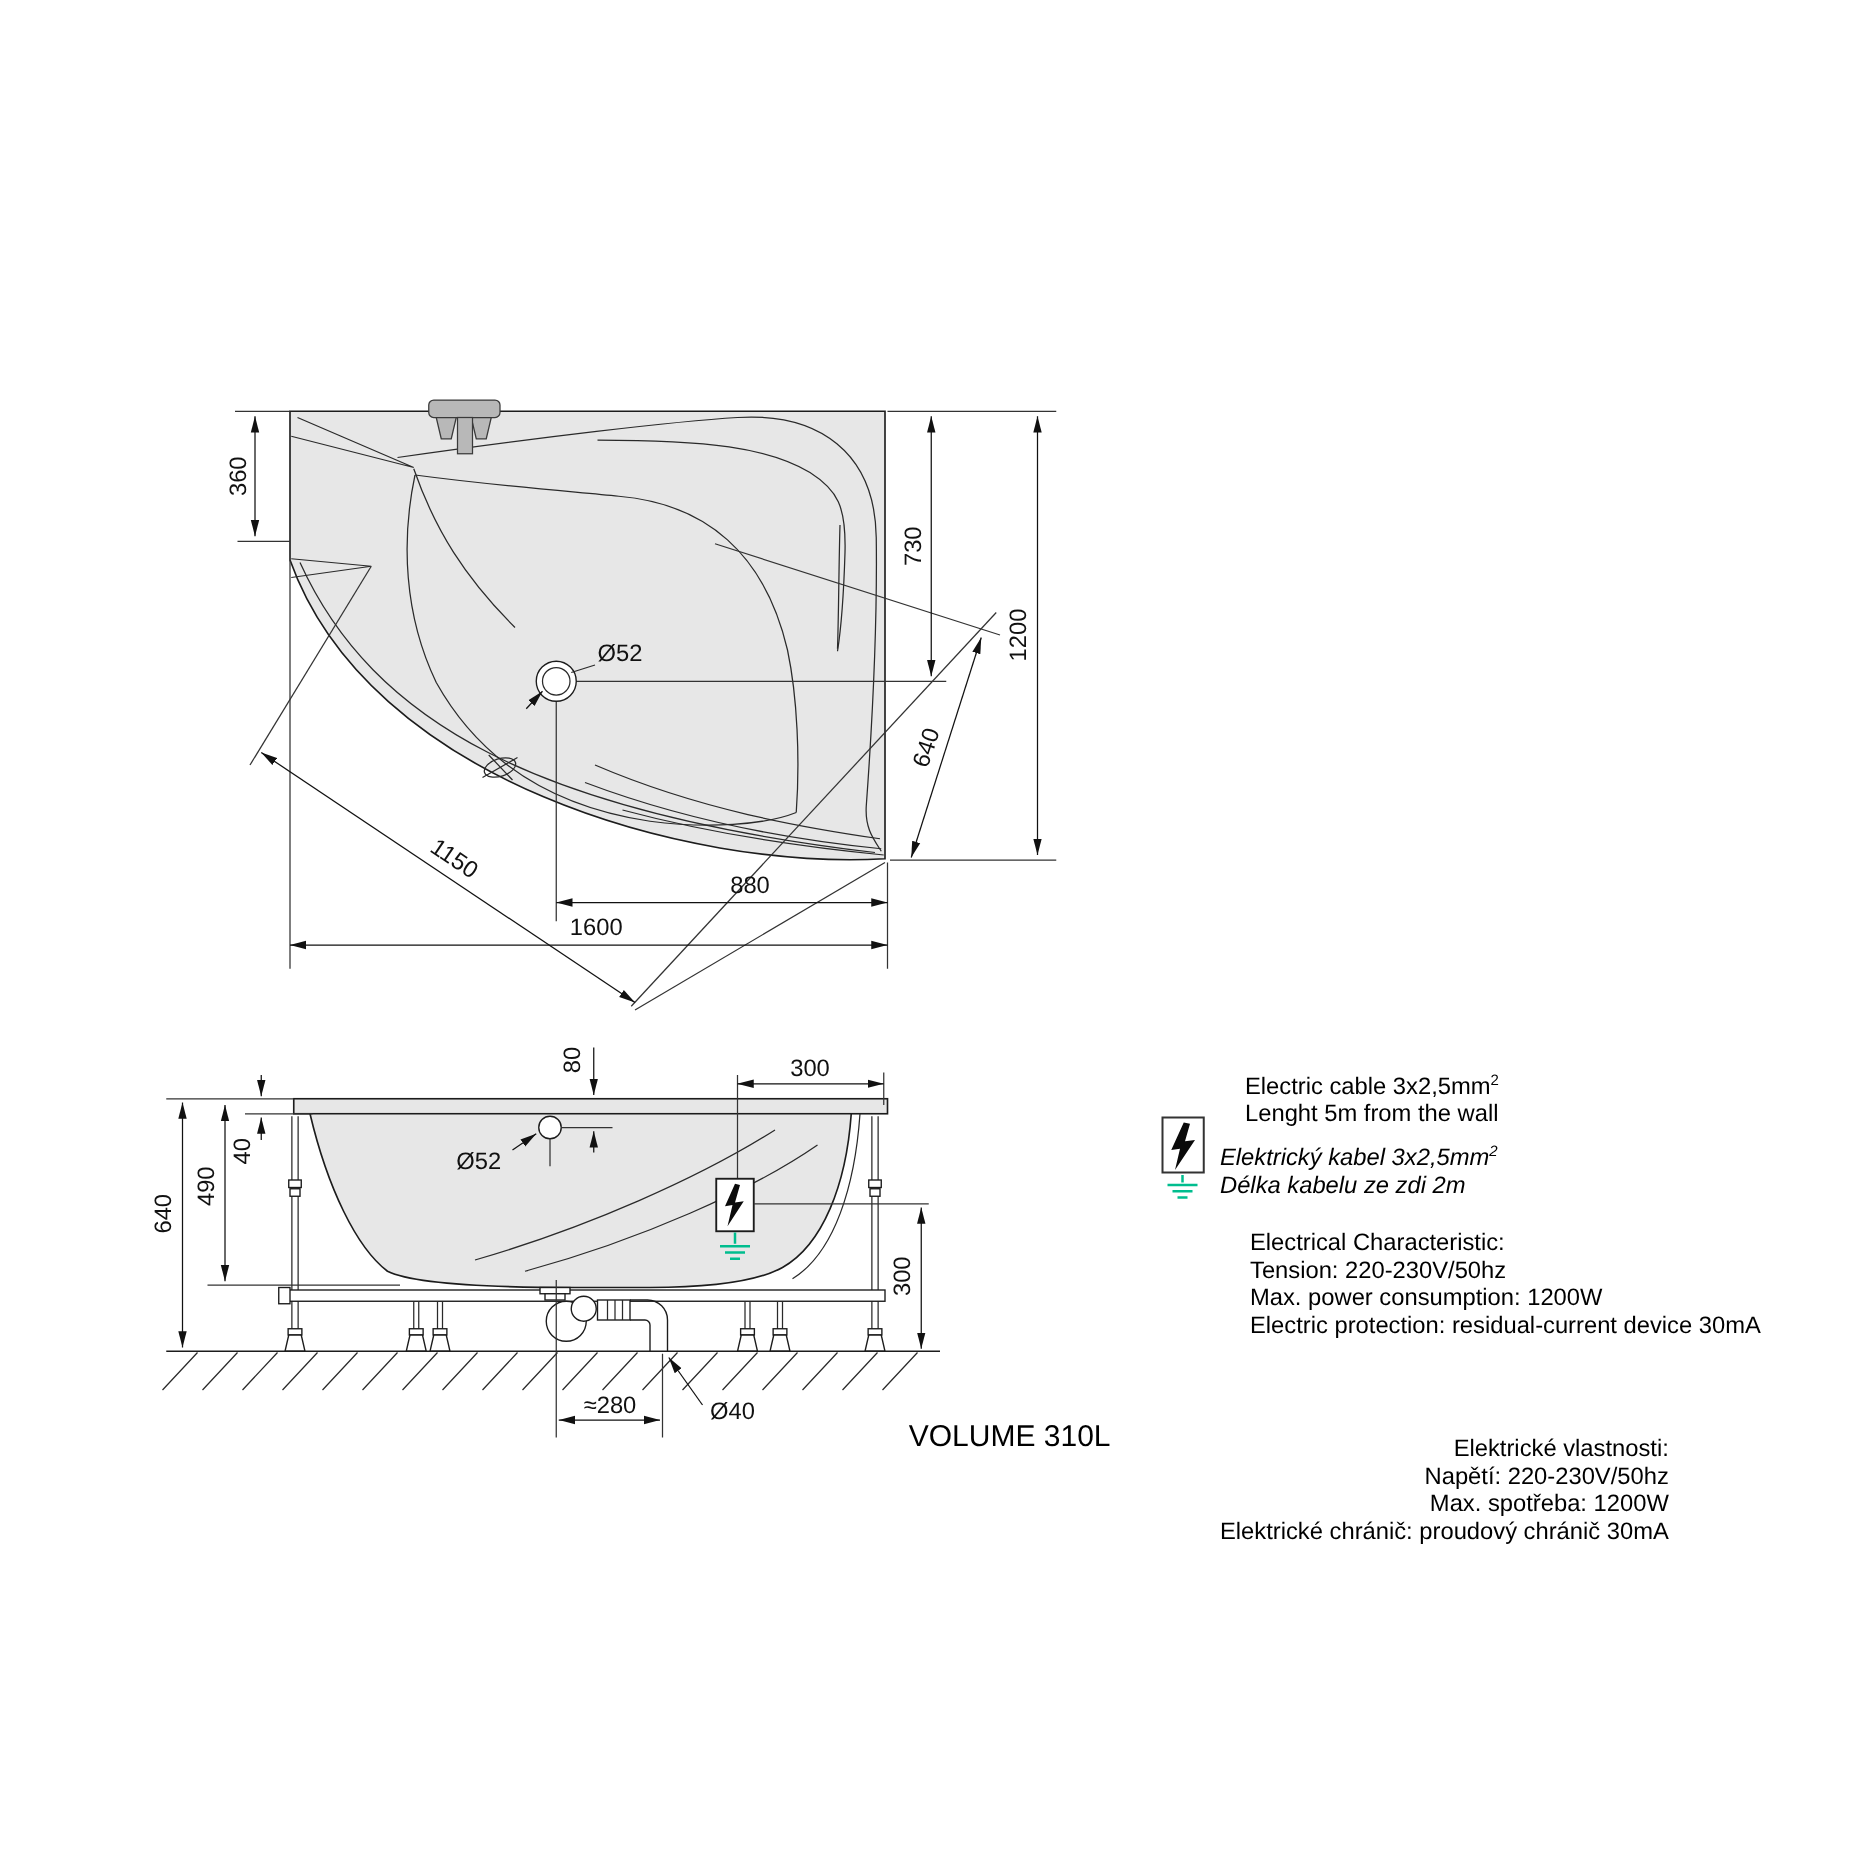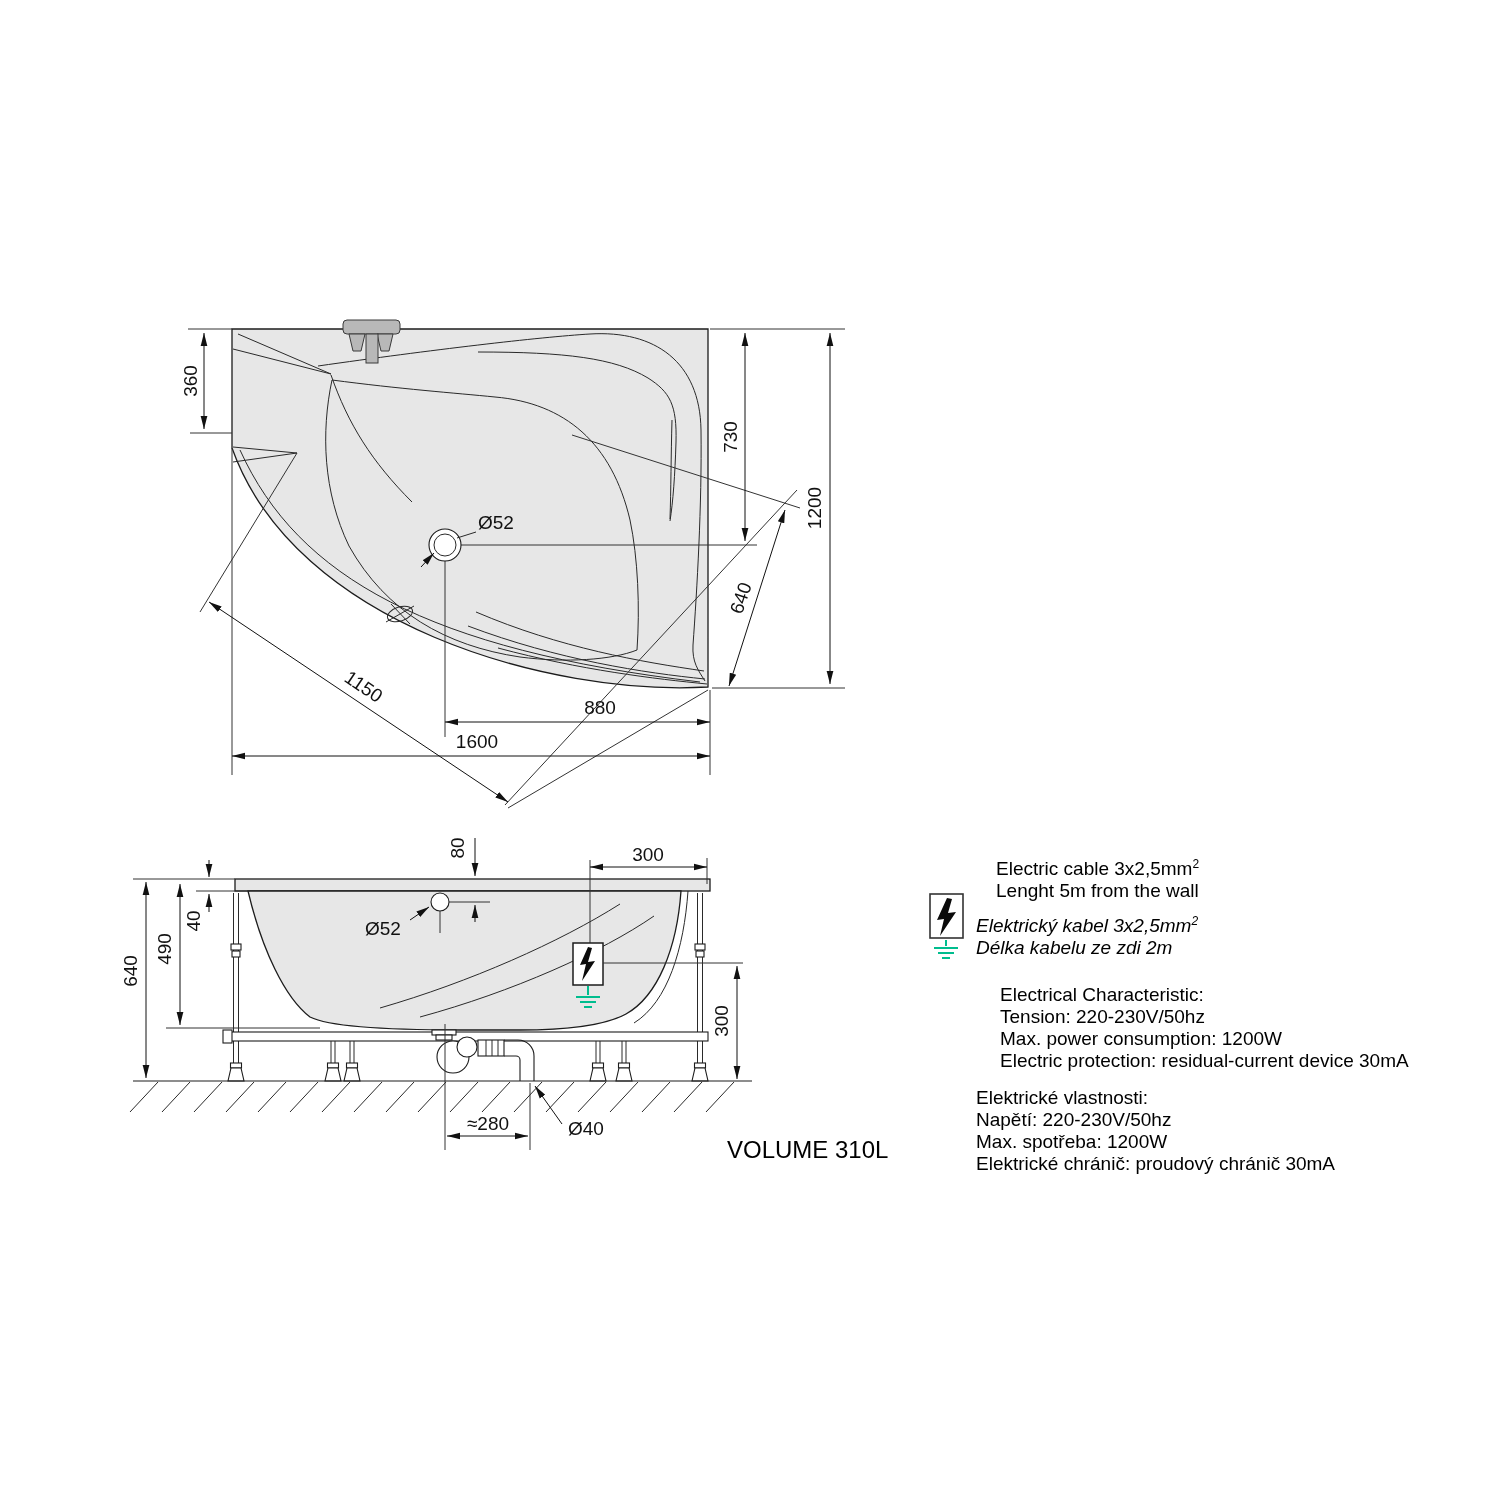--- a/index.html
+++ b/index.html
@@ -235,21 +235,21 @@
   <div>Délka kabelu ze zdi 2m</div>
 </div>
 
 <div class="notes" style="left:976px;top:984px;margin-left:24px;">
   <div>Electrical Characteristic:</div>
   <div>Tension: 220-230V/50hz</div>
   <div>Max. power consumption: 1200W</div>
   <div>Electric protection: residual-current device 30mA</div>
 </div>
 
-<div class="notes" style="left:976px;top:1087px;">
+<div class="notes" style="left:976px;top:1149px;text-align:right;">
   <div>Elektrické vlastnosti:</div>
   <div>Napětí: 220-230V/50hz</div>
   <div>Max. spotřeba: 1200W</div>
   <div>Elektrické chránič: proudový chránič 30mA</div>
 </div>
 
 <div id="volume-label">VOLUME 310L</div>
 
 </div>
 

